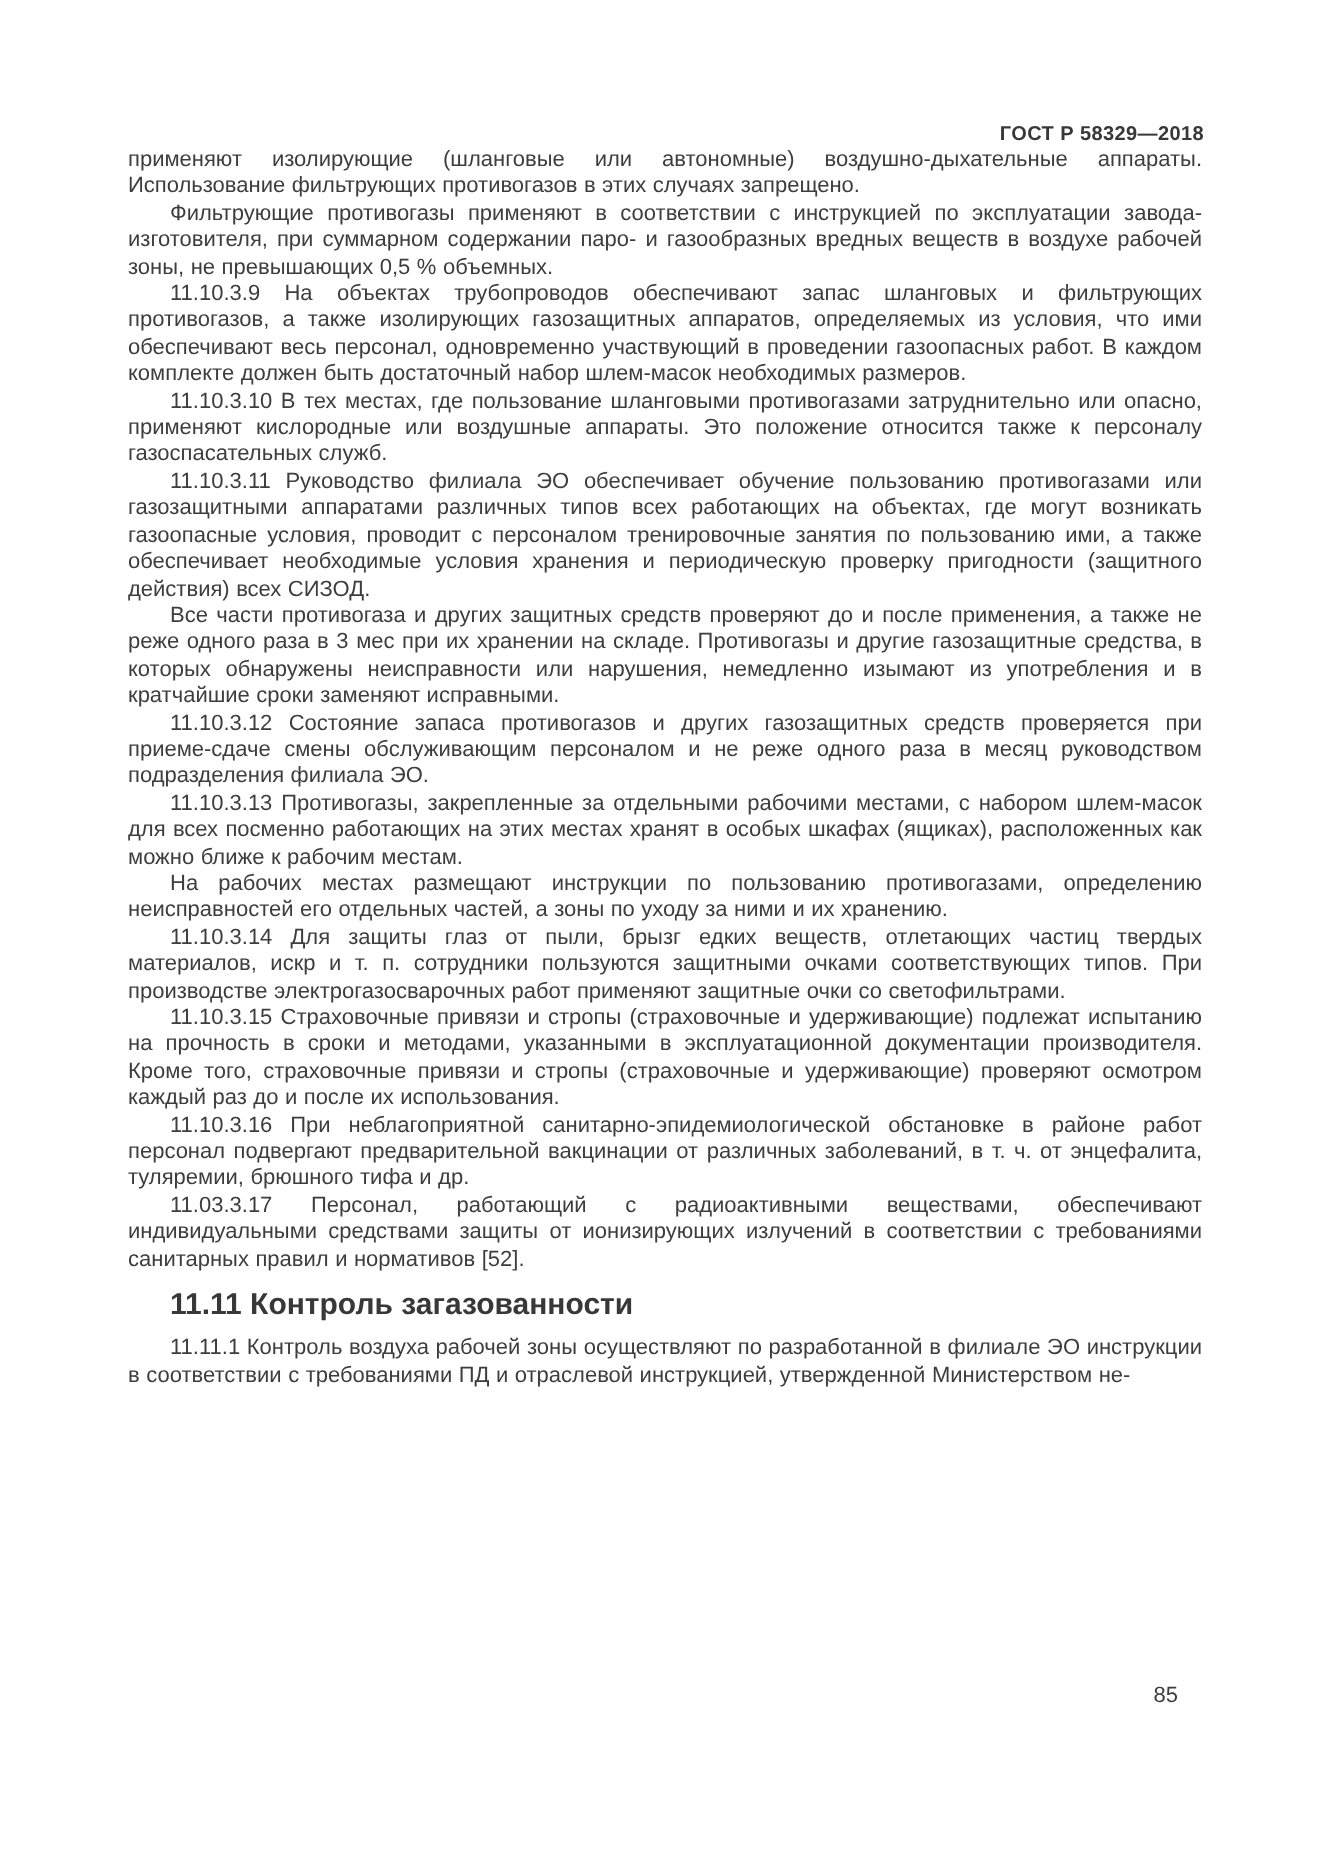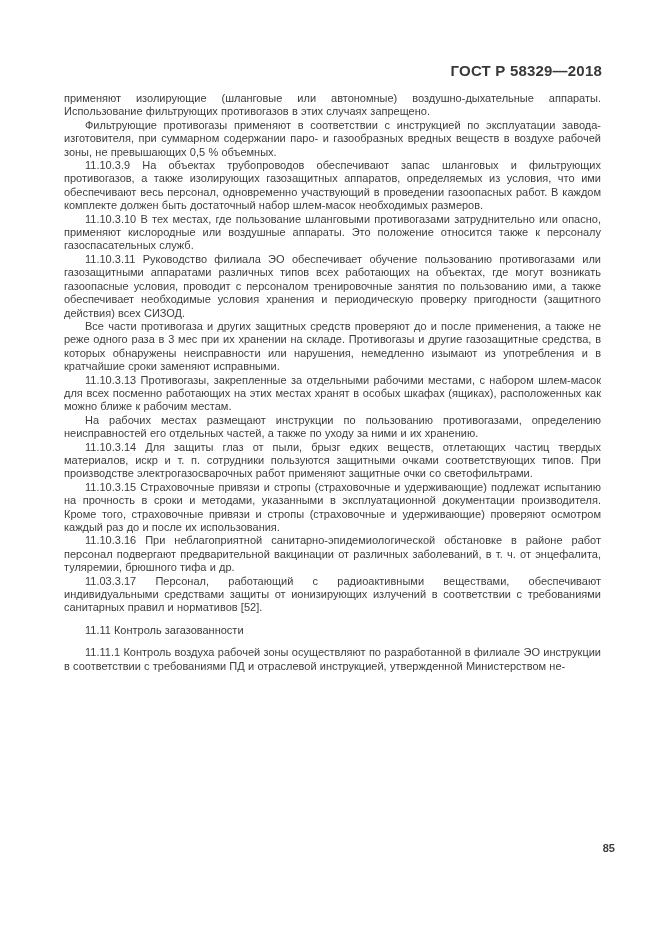--- a/index.html
+++ b/index.html
@@ -13,76 +13,76 @@
     height: 935px;
     background: #ffffff;
     font-family: "Liberation Sans", sans-serif;
     color: #3d3d3d;
     overflow: hidden;
   }
   .running-header {
     position: absolute;
     top: 62px;
     right: 59px;
-    font-size: 15px;
+    font-size: 10px;
     font-weight: bold;
     color: #383838;
     letter-spacing: 0.2px;
   }
   .content {
     position: absolute;
-    top: 92px;
+    top: 74px;
     left: 64px;
     width: 537px;
     font-size: 11px;
     line-height: 13.4px;
     text-align: justify;
     color: #3d3d3d;
   }
   .content p {
     margin: 0;
     text-indent: 21px;
     word-spacing: 0.2px;
   }
   .content p.no-indent {
     text-indent: 0;
   }
   .section-heading {
-    font-size: 11px;
-    font-weight: normal;
+    font-size: 15px;
+    font-weight: bold;
     text-indent: 21px;
     text-align: left;
     margin: 9px 0 9px 0;
     color: #383838;
   }
   .page-number {
     position: absolute;
     top: 842px;
-    right: 46px;
+    right: 72px;
     font-size: 11px;
     color: #3d3d3d;
-    font-weight: bold;
   }
 </style>
 </head>
 <body>
 
 <div class="page">
 
   <div class="running-header">ГОСТ Р 58329—2018</div>
 
   <div class="content">
     <p class="no-indent">применяют изолирующие (шланговые или автономные) воздушно-дыхательные аппараты. Использование фильтрующих противогазов в этих случаях запрещено.</p>
     <p>Фильтрующие противогазы применяют в соответствии с инструкцией по эксплуатации завода-изготовителя, при суммарном содержании паро- и газообразных вредных веществ в воздухе рабочей зоны, не превышающих 0,5 % объемных.</p>
     <p>11.10.3.9 На объектах трубопроводов обеспечивают запас шланговых и фильтрующих противогазов, а также изолирующих газозащитных аппаратов, определяемых из условия, что ими обеспечивают весь персонал, одновременно участвующий в проведении газоопасных работ. В каждом комплекте должен быть достаточный набор шлем-масок необходимых размеров.</p>
     <p>11.10.3.10 В тех местах, где пользование шланговыми противогазами затруднительно или опасно, применяют кислородные или воздушные аппараты. Это положение относится также к персоналу газоспасательных служб.</p>
     <p>11.10.3.11 Руководство филиала ЭО обеспечивает обучение пользованию противогазами или газозащитными аппаратами различных типов всех работающих на объектах, где могут возникать газоопасные условия, проводит с персоналом тренировочные занятия по пользованию ими, а также обеспечивает необходимые условия хранения и периодическую проверку пригодности (защитного действия) всех СИЗОД.</p>
     <p>Все части противогаза и других защитных средств проверяют до и после применения, а также не реже одного раза в 3 мес при их хранении на складе. Противогазы и другие газозащитные средства, в которых обнаружены неисправности или нарушения, немедленно изымают из употребления и в кратчайшие сроки заменяют исправными.</p>
+    <p>11.10.3.12 Состояние запаса противогазов и других газозащитных средств проверяется при приеме-сдаче смены обслуживающим персоналом и не реже одного раза в месяц руководством подразделения филиала ЭО.</p>
     <p>11.10.3.13 Противогазы, закрепленные за отдельными рабочими местами, с набором шлем-масок для всех посменно работающих на этих местах хранят в особых шкафах (ящиках), расположенных как можно ближе к рабочим местам.</p>
-    <p>На рабочих местах размещают инструкции по пользованию противогазами, определению неисправностей его отдельных частей, а также по уходу за ними и их хранению.</p>
+    <p>На рабочих местах размещают инструкции по пользованию противогазами, определению неисправностей его отдельных частей, а зоны по уходу за ними и их хранению.</p>
     <p>11.10.3.14 Для защиты глаз от пыли, брызг едких веществ, отлетающих частиц твердых материалов, искр и т. п. сотрудники пользуются защитными очками соответствующих типов. При производстве электрогазосварочных работ применяют защитные очки со светофильтрами.</p>
     <p>11.10.3.15 Страховочные привязи и стропы (страховочные и удерживающие) подлежат испытанию на прочность в сроки и методами, указанными в эксплуатационной документации производителя. Кроме того, страховочные привязи и стропы (страховочные и удерживающие) проверяют осмотром каждый раз до и после их использования.</p>
     <p>11.10.3.16 При неблагоприятной санитарно-эпидемиологической обстановке в районе работ персонал подвергают предварительной вакцинации от различных заболеваний, в т. ч. от энцефалита, туляремии, брюшного тифа и др.</p>
     <p>11.03.3.17 Персонал, работающий с радиоактивными веществами, обеспечивают индивидуальными средствами защиты от ионизирующих излучений в соответствии с требованиями санитарных правил и нормативов [52].</p>
 
     <div class="section-heading">11.11 Контроль загазованности</div>
 
     <p>11.11.1 Контроль воздуха рабочей зоны осуществляют по разработанной в филиале ЭО инструкции в соответствии с требованиями ПД и отраслевой инструкцией, утвержденной Министерством не-</p>
   </div>
 

